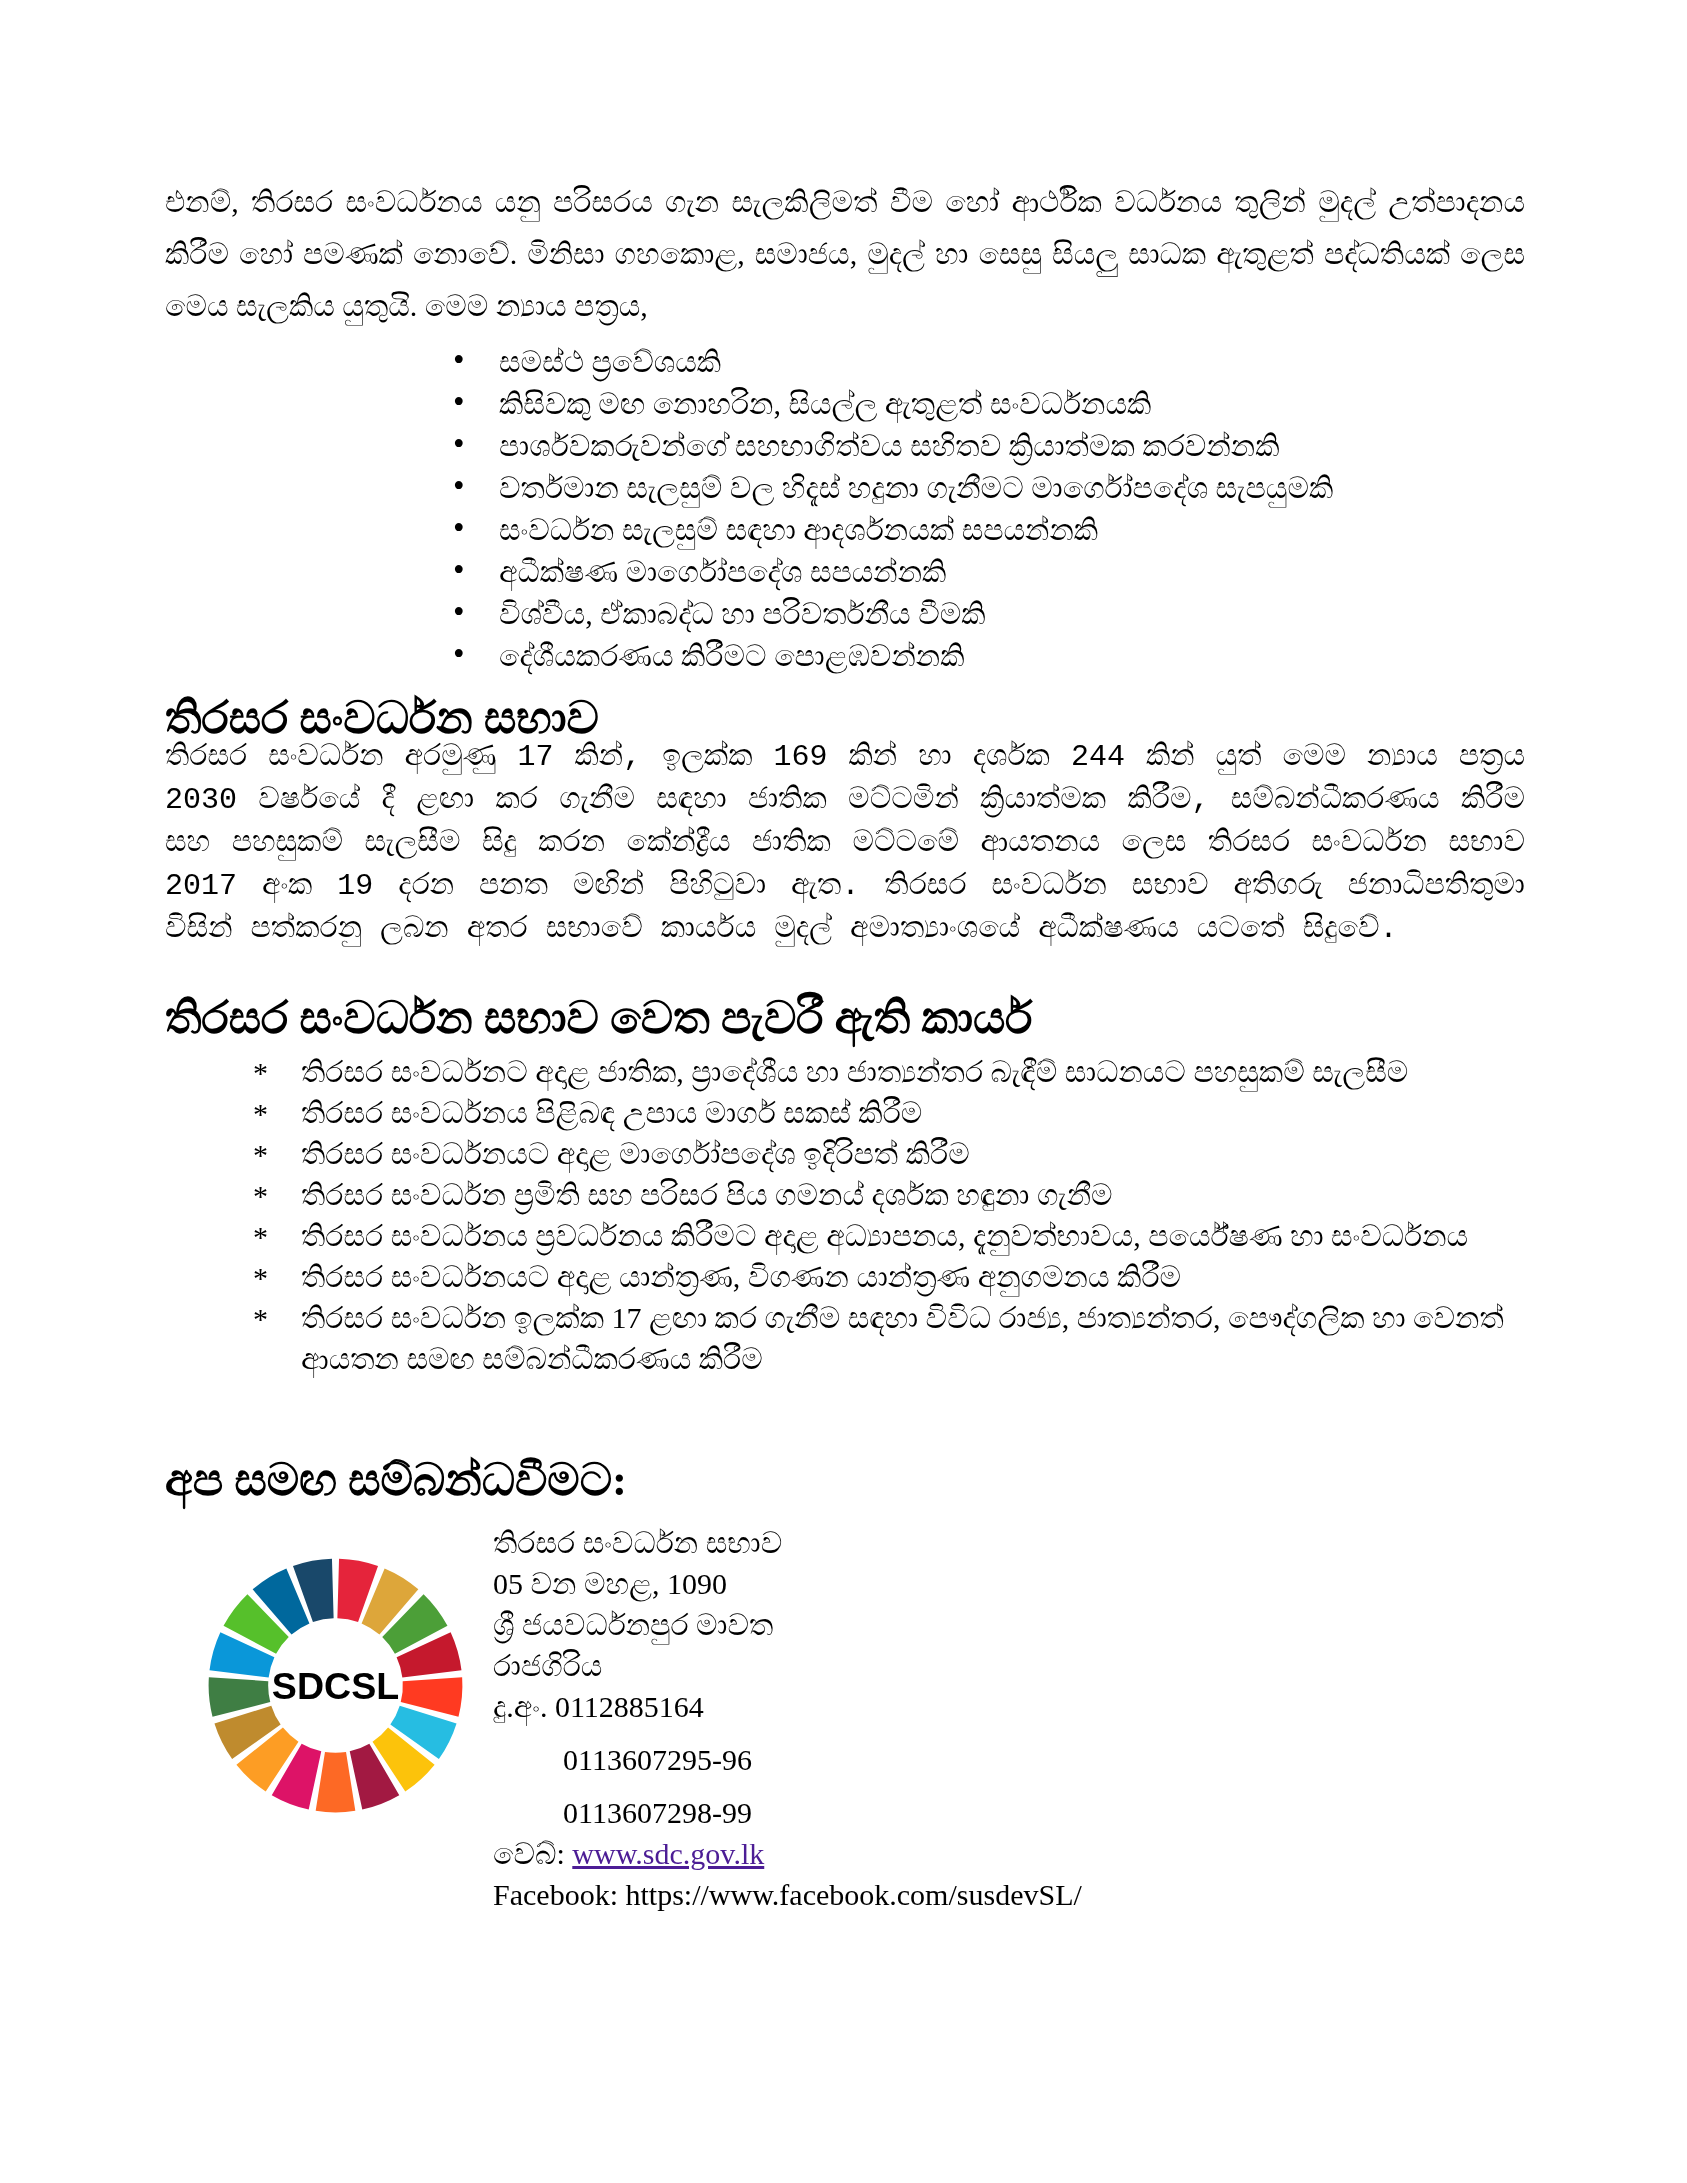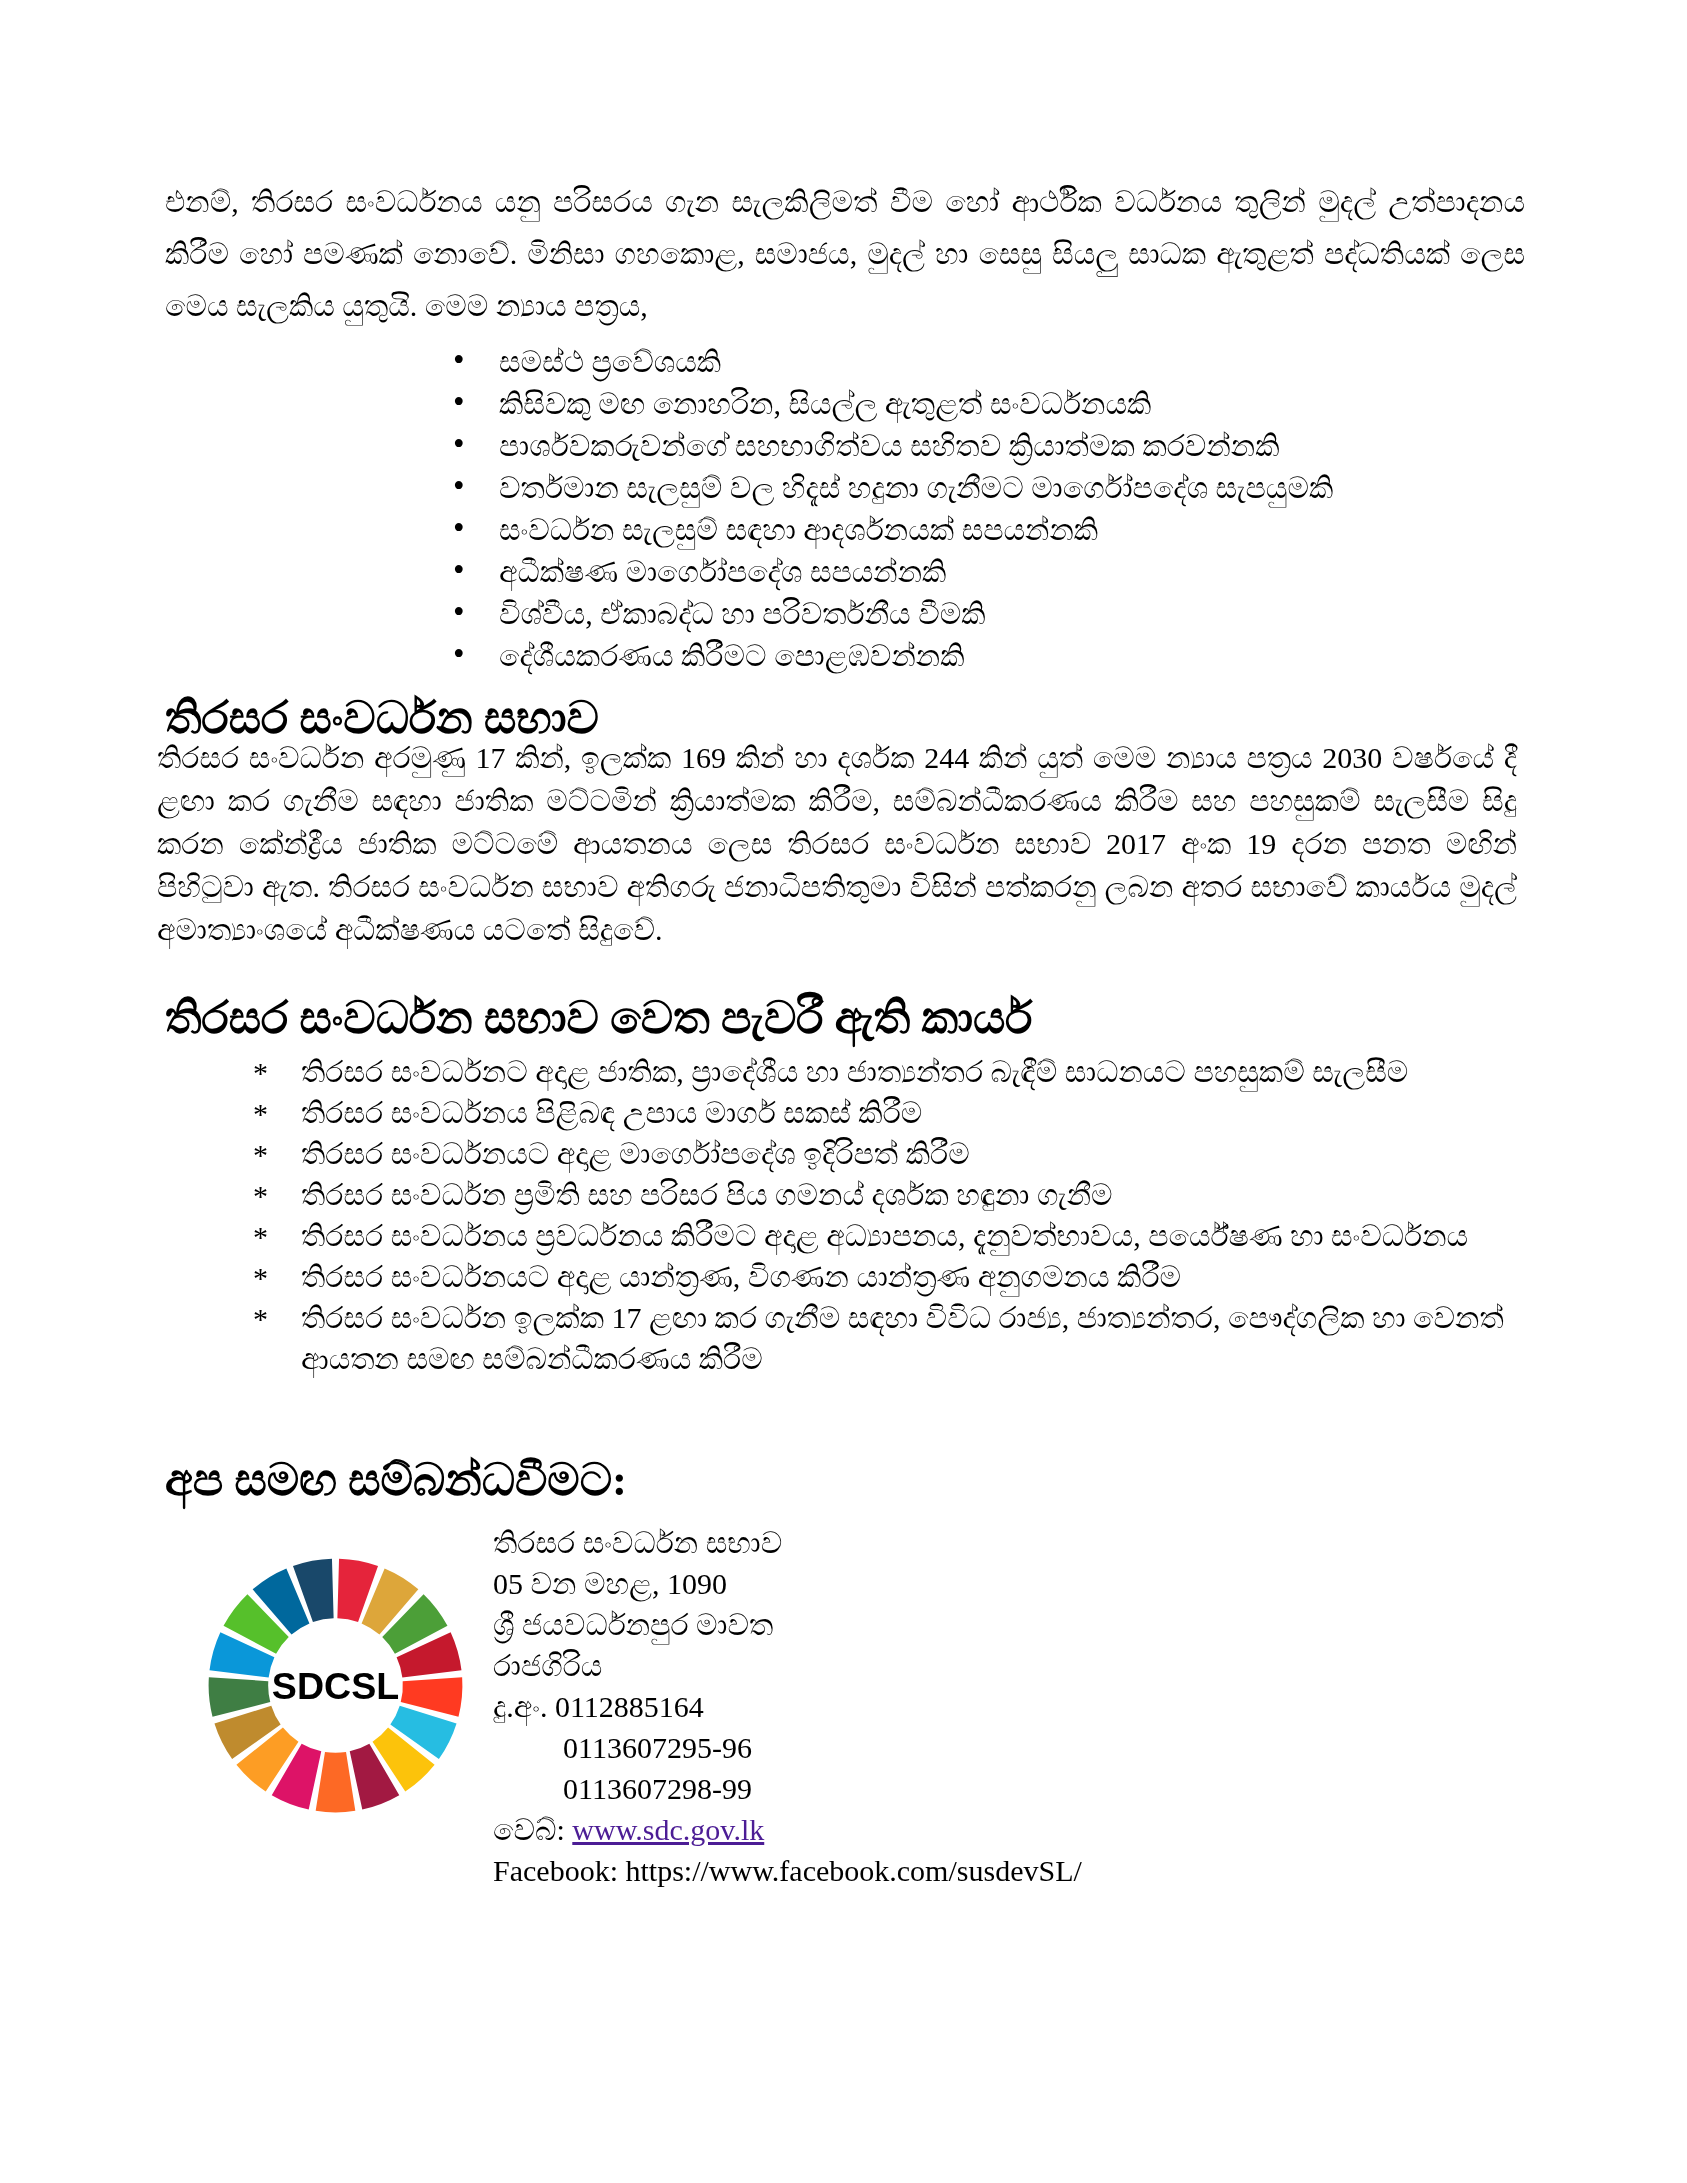--- a/index.html
+++ b/index.html
@@ -14,31 +14,31 @@
     overflow: hidden;
   }
   .abs { position: absolute; }
   .para { text-align: justify; }
   .intro-para { left: 165px; top: 176px; width: 1360px; line-height: 52px; }
   .bullet-list { left: 453px; top: 341px; width: 1085px; line-height: 42px; list-style: none; }
   .bullet-item { position: relative; padding-left: 46px; }
   .bullet-marker { position: absolute; left: 0; top: -2px; font-size: 33px; }
   .heading { font-weight: bold; }
   .h1 { left: 165px; top: 692px; }
-  .council-para { left: 157px; top: 736px; width: 1360px; line-height: 43px; }
+  .council-para { left: 165px; top: 736px; width: 1360px; line-height: 43px; font-family: Liberation Mono, monospace; }
   .h2 { left: 165px; top: 992px; }
   .task-list { left: 253px; top: 1051px; width: 1274px; line-height: 41px; list-style: none; }
   .task-item { position: relative; padding-left: 48px; }
   .task-marker { position: absolute; left: 0; top: 1.3px; }
   .h3 { left: 165px; top: 1454px; }
   .logo-svg { left: 206px; top: 1556px; width: 259px; height: 259px; }
   .logo-text { font-family: "Liberation Sans", sans-serif; font-weight: bold; font-size: 58px; fill: #000000; }
   .contact-block { left: 493px; top: 1522px; line-height: 41px; }
   .contact-line { white-space: nowrap; }
-  .phone-indent { padding-left: 70px; }
+  .phone-indent { padding-left: 70px; margin-top: 12px; }
   .web-link { color: #4c1d95; text-decoration: underline; cursor: pointer; }
 </style>
 </head>
 <body>
 
 <p class="abs para intro-para">එනම්, තිරසර සංවර්ධනය යනු පරිසරය ගැන සැලකිලිමත් වීම හෝ ආර්ථික වර්ධනය තුලින් මුදල් උත්පාදනය කිරීම හෝ පමණක් නොවේ. මිනිසා ගහකොළ, සමාජය, මුදල් හා සෙසු සියලු සාධක ඇතුළත් පද්ධතියක් ලෙස මෙය සැලකිය යුතුයි. මෙම න්‍යාය පත්‍රය,</p>
 
 <ul class="abs bullet-list">
 
 <li class="bullet-item">

